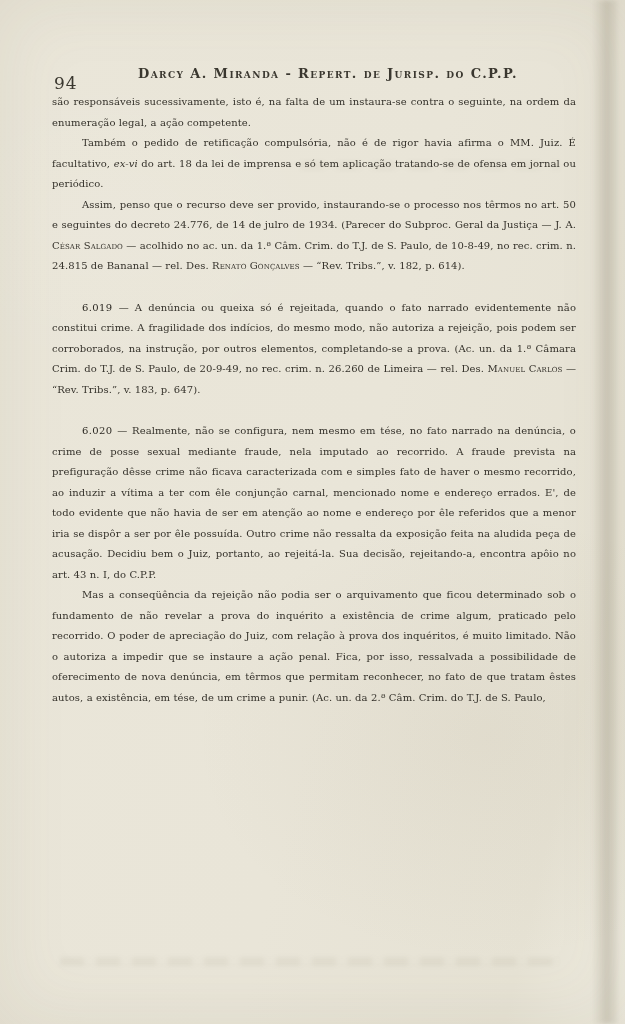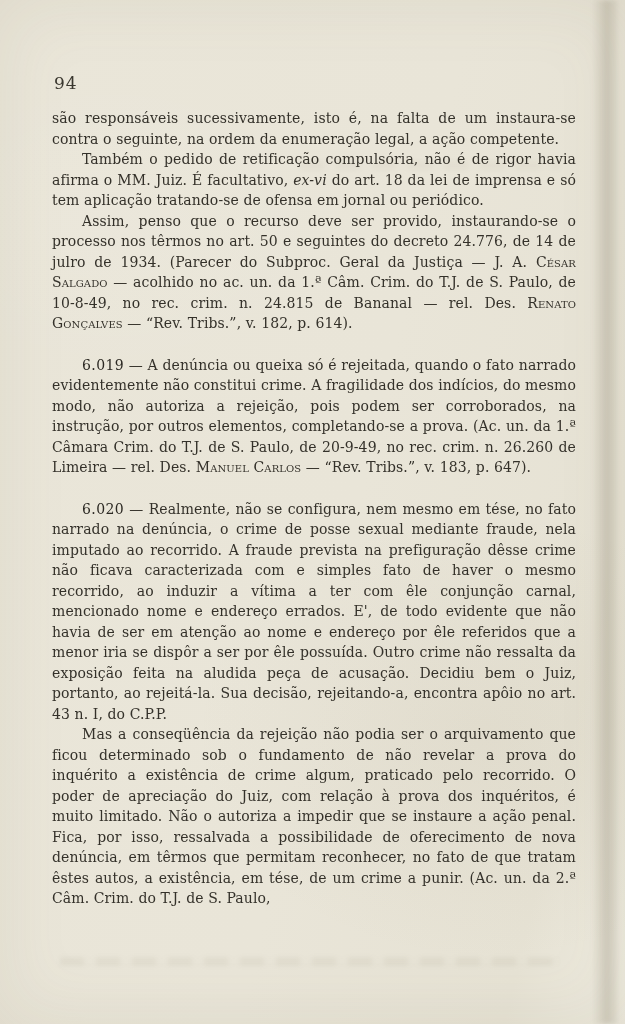--- a/index.html
+++ b/index.html
@@ -78,24 +78,24 @@
     font-size: 13px;
     font-weight: bold;
     font-variant: small-caps;
     letter-spacing: 1.4px;
     color: #3a372f;
     white-space: nowrap;
   }
 
   .content {
     position: absolute;
-    top: 108px;
+    top: 92px;
     left: 52px;
     width: 524px;
-    font-size: 14px;
+    font-size: 10px;
     line-height: 20.5px;
     text-align: justify;
     letter-spacing: 0.1px;
   }
   .content p {
     margin: 0;
     text-indent: 30px;
   }
   .content p.noindent {
     text-indent: 0;
@@ -111,20 +111,21 @@
   .sc { font-variant: small-caps; }
   .it { font-style: italic; }
 </style>
 </head>
 <body>
 
 <div class="page">
 
   <header class="running-header">
     <span class="pagenum">94</span>
+    <span class="running-title">Darcy A. Miranda - Repert. de Jurisp. do C.P.P.</span>
   </header>
 
   <main class="content">
 
     <p class="noindent"><span>são responsáveis sucessivamente, isto é, na falta de um instaura-se contra o seguinte, na ordem da enumeração legal, a ação competente.</span></p>
 
     <p><span>Também o pedido de retificação compulsória, não é de rigor havia afirma o MM. Juiz. É facultativo, </span><span class="it">ex-vi</span><span> do art. 18 da lei de imprensa e só tem aplicação tratando-se de ofensa em jornal ou periódico.</span></p>
 
     <p><span>Assim, penso que o recurso deve ser provido, instaurando-se o processo nos têrmos no art. 50 e seguintes do decreto 24.776, de 14 de julro de 1934. (Parecer do Subproc. Geral da Justiça — J. A. </span><span class="sc">César Salgado</span><span> — acolhido no ac. un. da 1.ª Câm. Crim. do T.J. de S. Paulo, de 10-8-49, no rec. crim. n. 24.815 de Bananal — rel. Des. </span><span class="sc">Renato Gonçalves</span><span> — “Rev. Tribs.”, v. 182, p. 614).</span></p>
 

